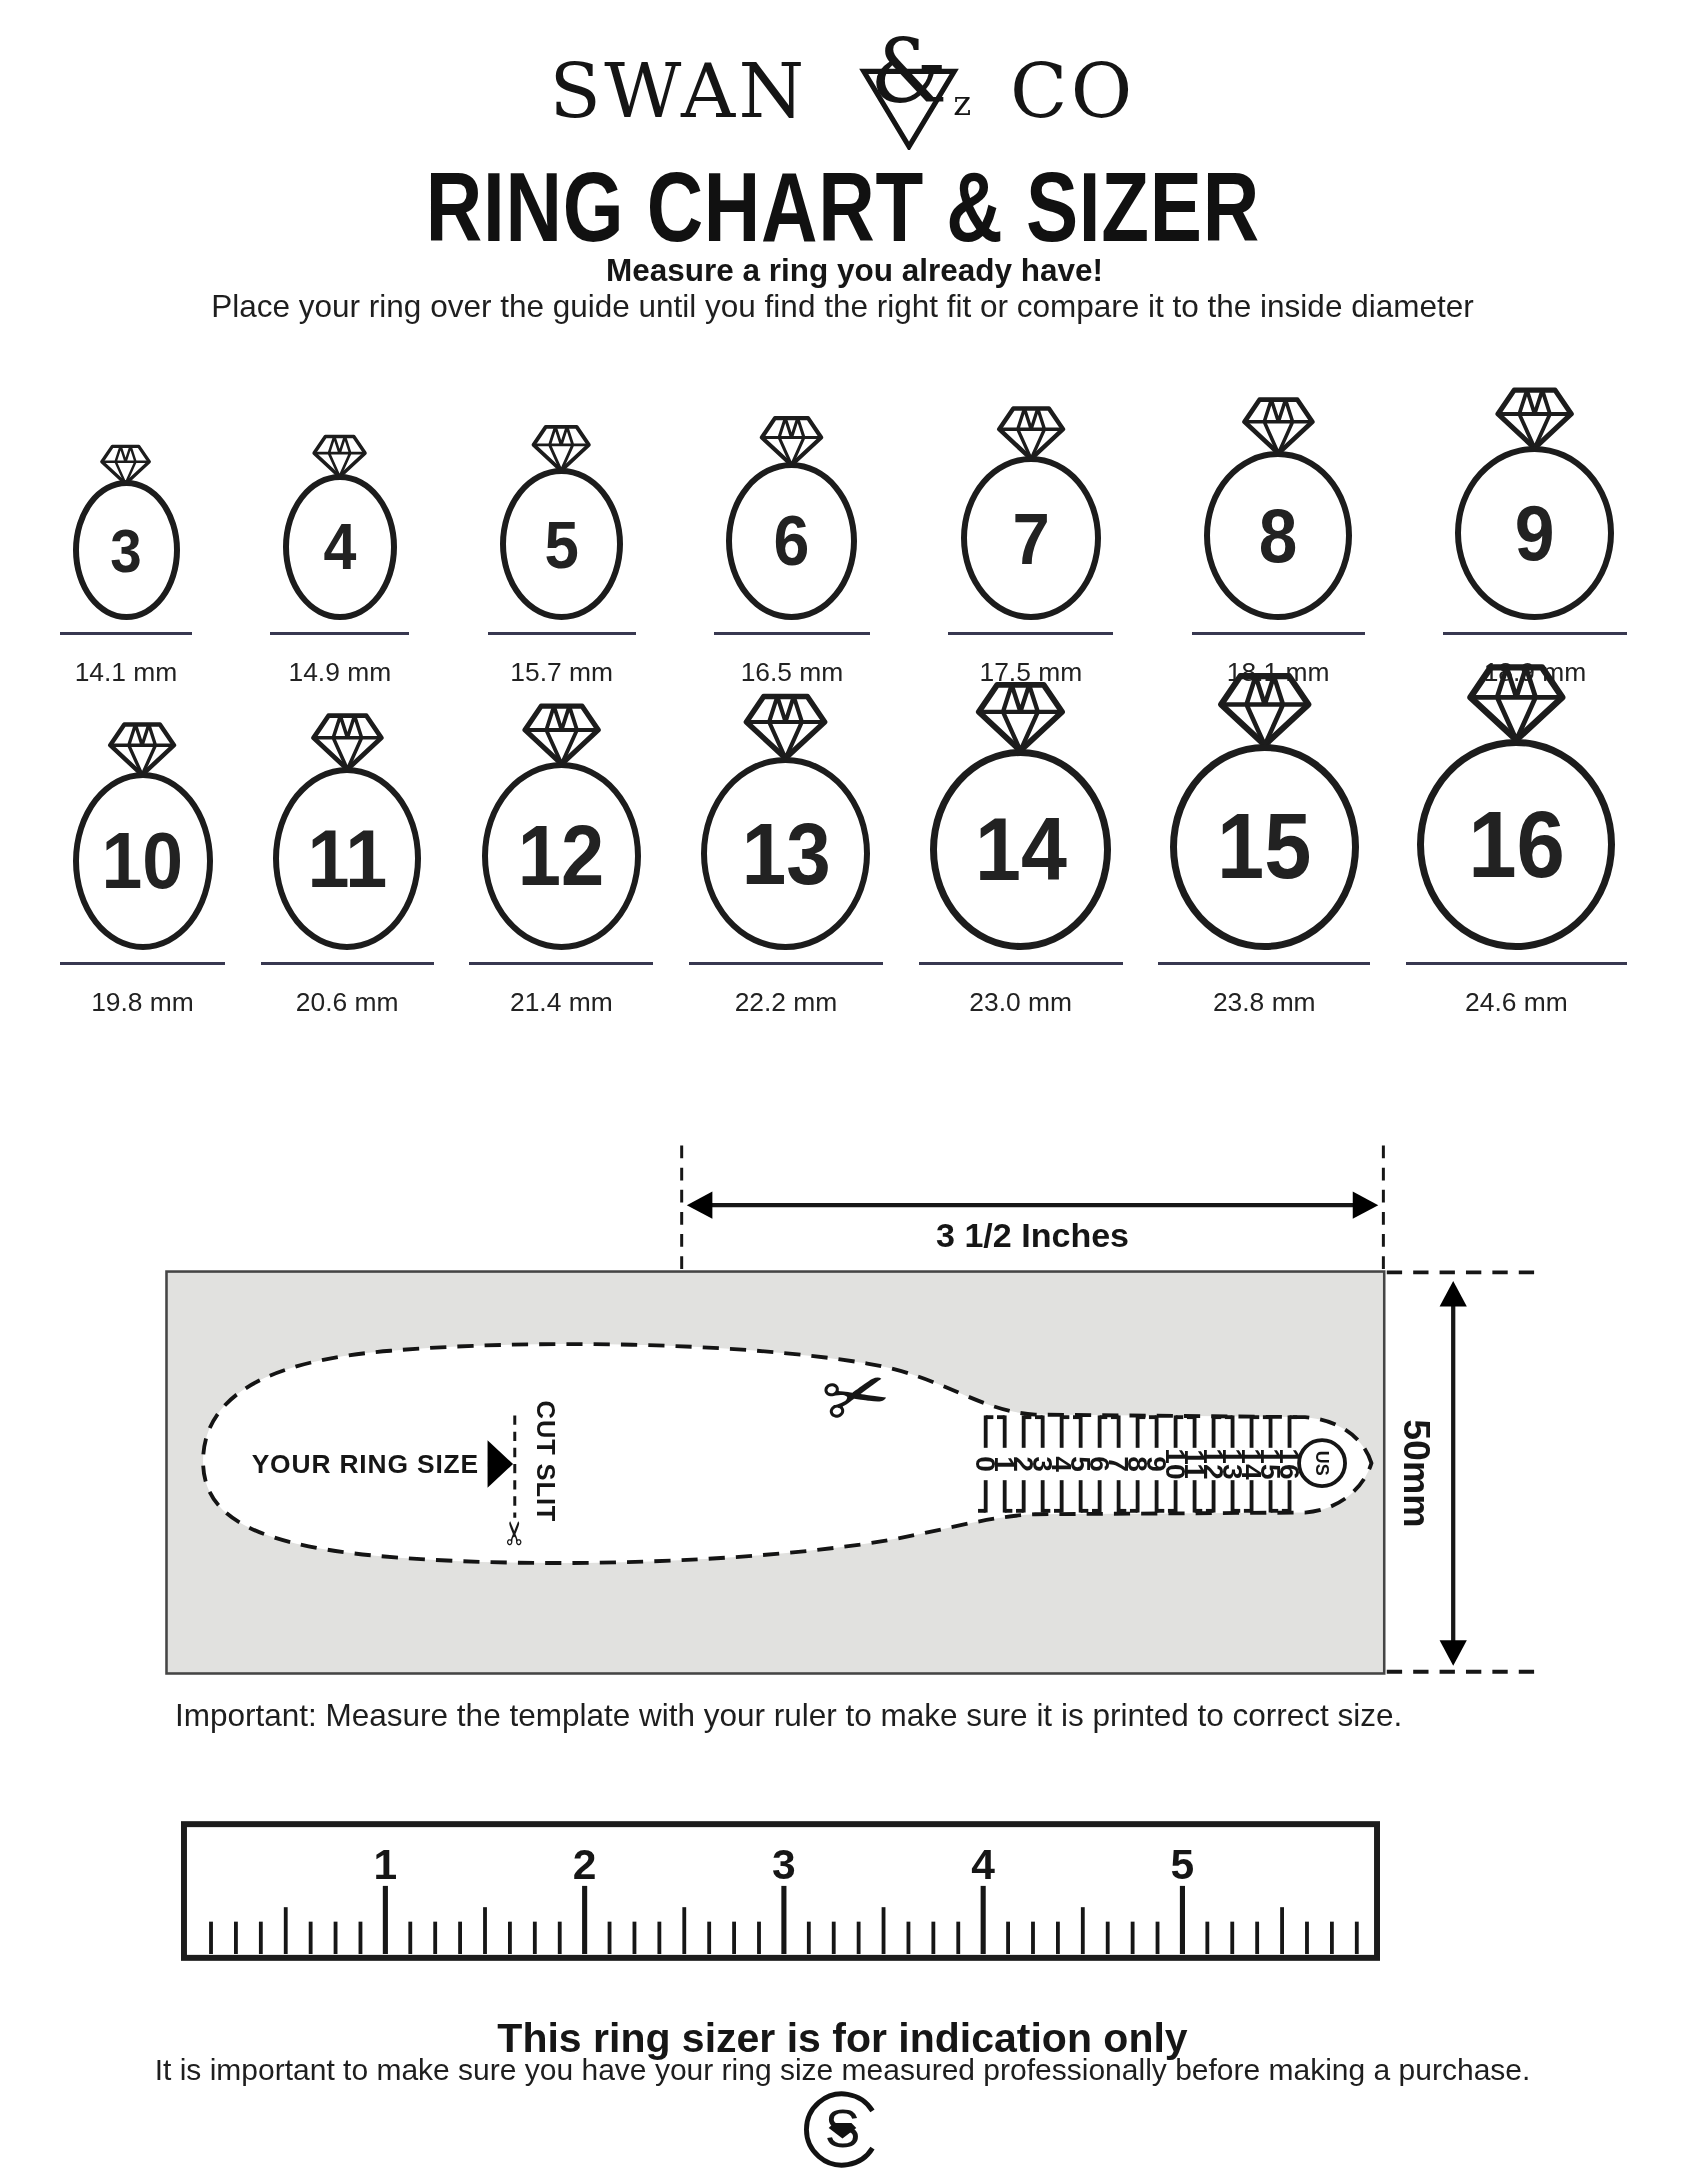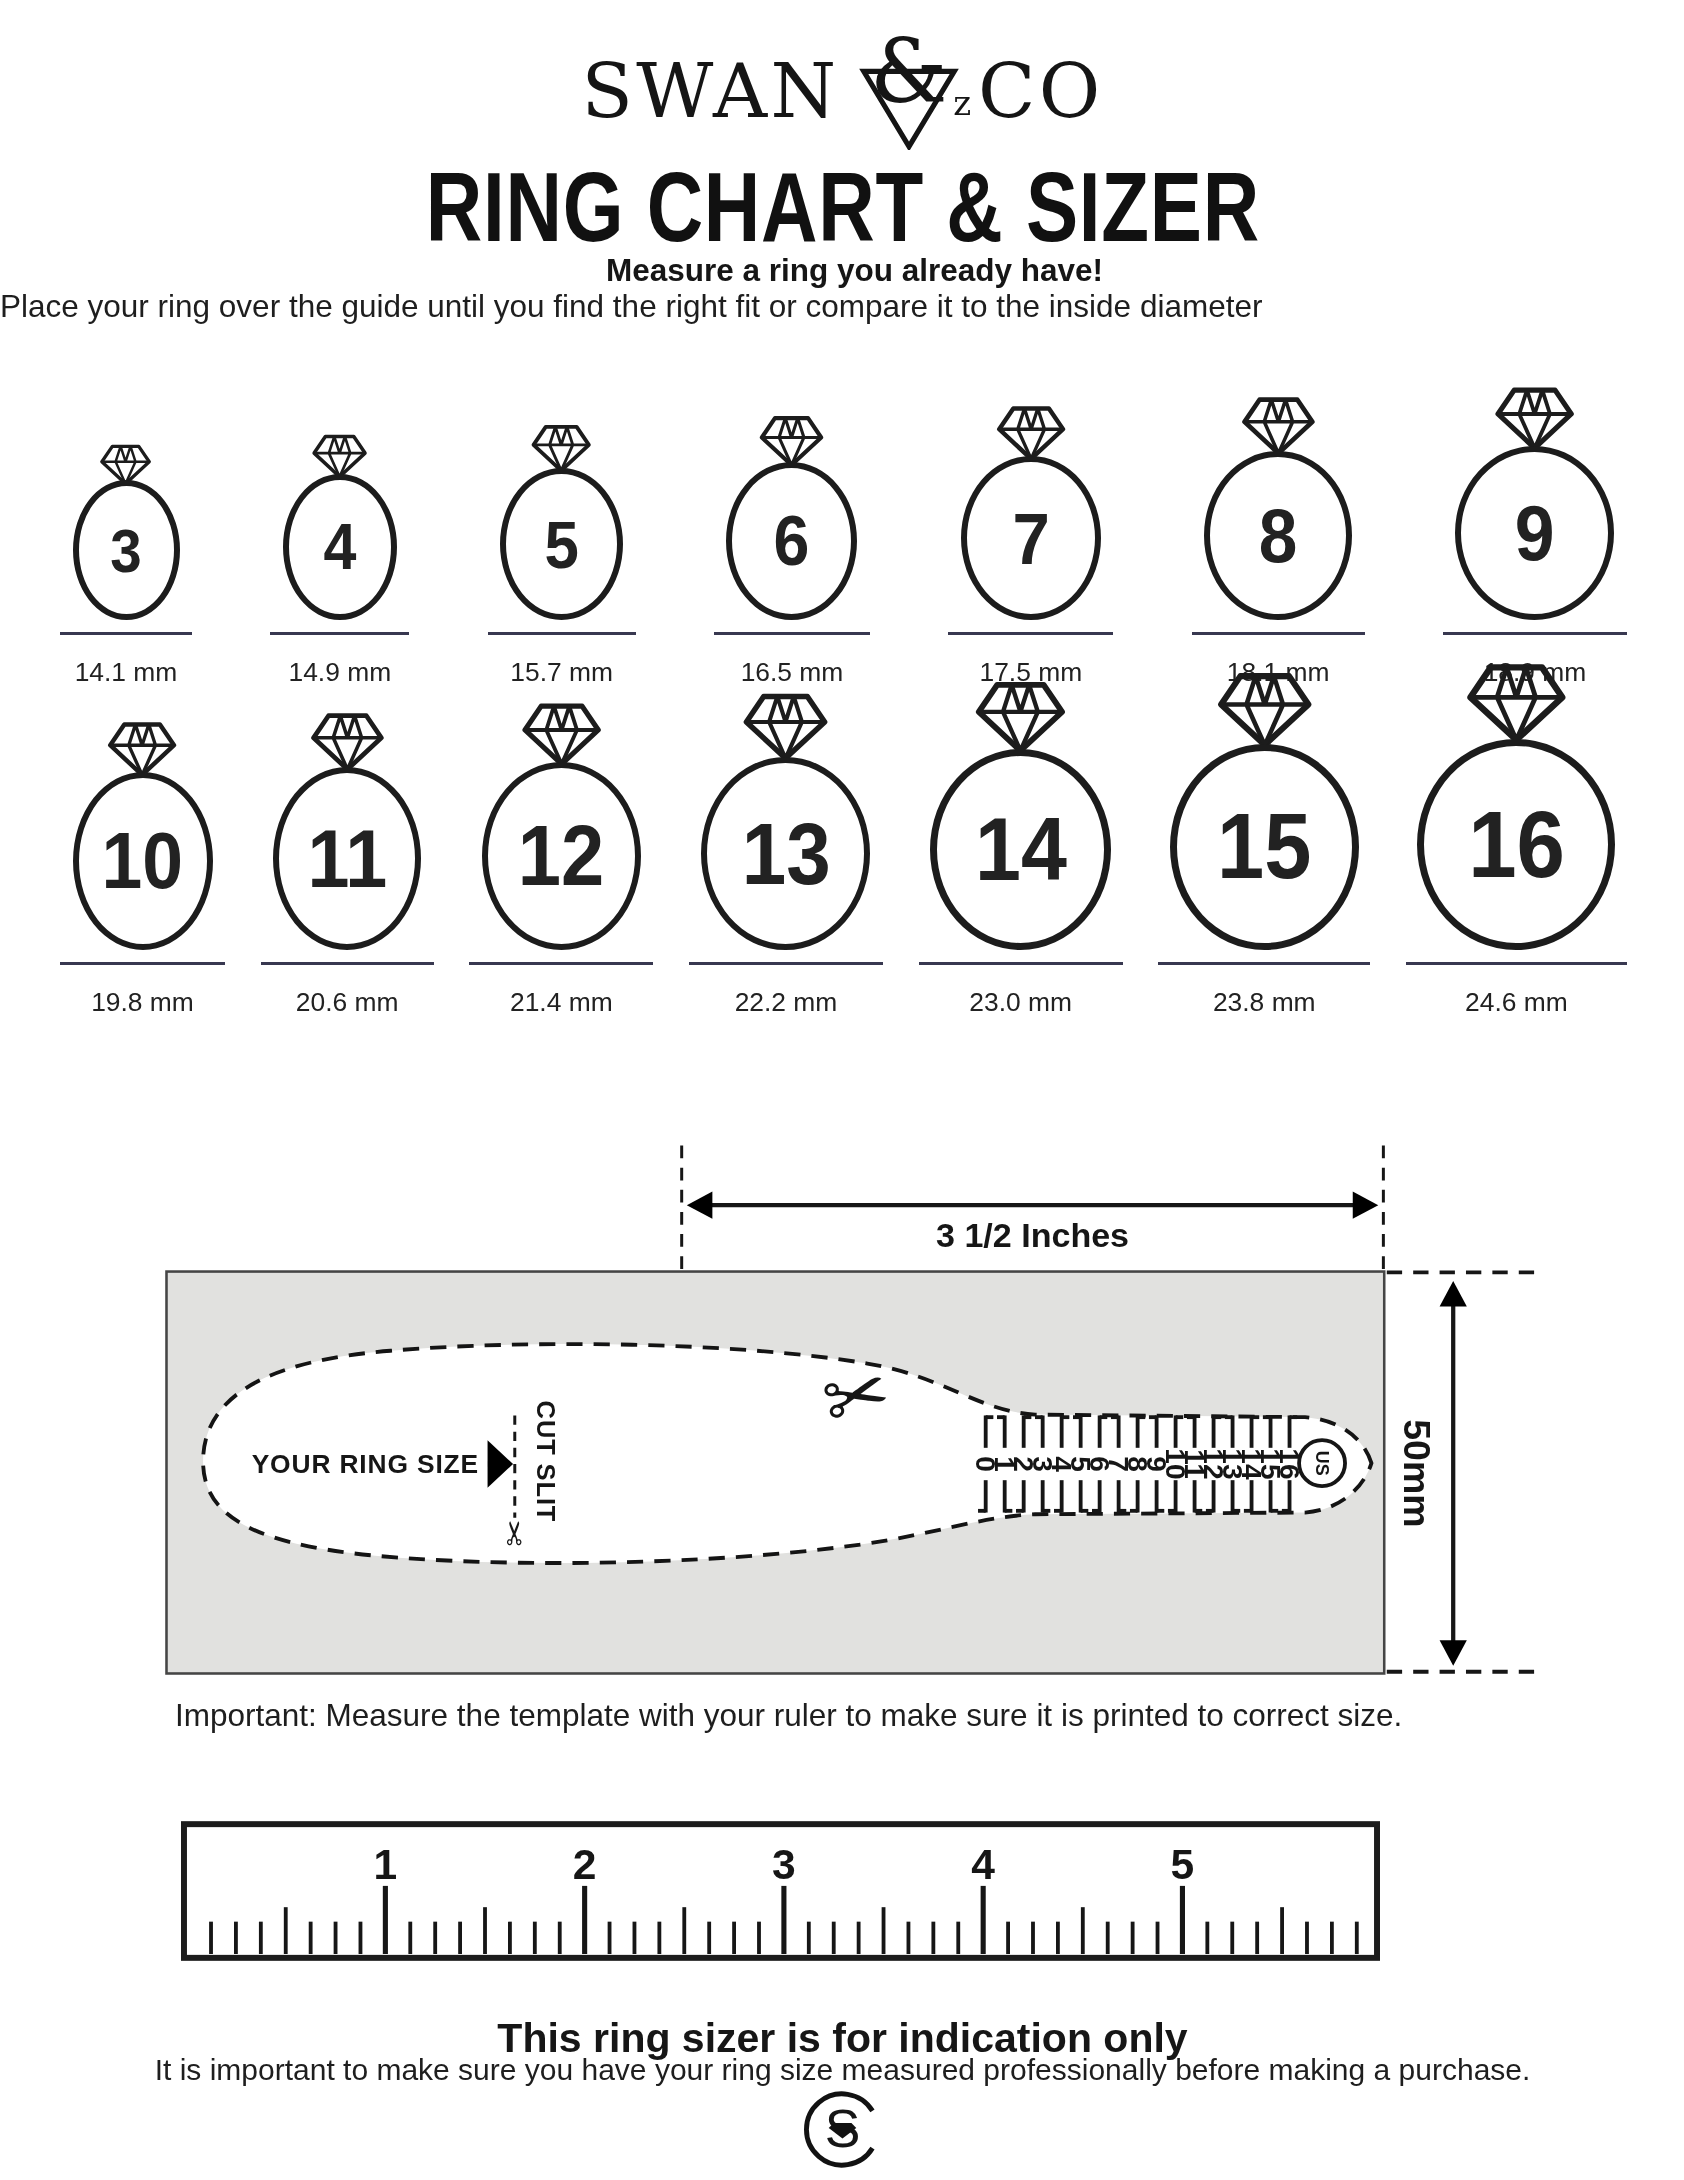--- a/index.html
+++ b/index.html
@@ -1,31 +1,31 @@
 <!DOCTYPE html>
 <html style="font-size:13.6px"><head>
 <meta charset="utf-8">
 <style>
   html,body{margin:0;padding:0;background:#fff;}
   body{position:relative;width:1685px;height:2181px;font-family:"Liberation Sans",sans-serif;color:#1d1d1b;overflow:hidden;}
   .abs{position:absolute;}
 
   
-  .logo{top:34px;left:0;width:100%;display:flex;justify-content:center;align-items:center;font-family:"DejaVu Serif","Liberation Serif",serif;}
+  .logo{top:34px;left:0;width:100%;display:flex;justify-content:center;align-items:center;font-family:"DejaVu Serif","Liberation Serif",serif;gap:32px;}
   .logo .word{font-size:75px;letter-spacing:3.4px;color:#151515;line-height:1;}
   .ampwrap{position:relative;width:135px;height:114px;margin:0 1.7px;}
   .ampwrap .tri{position:absolute;left:50%;top:34px;transform:translateX(-50%);}
   .ampwrap .amp{position:absolute;left:50%;top:-5.1px;transform:translateX(-50%);font-size:87px;color:#151515;line-height:1;}
   .ampwrap .tail{position:absolute;right:5.1px;top:49px;font-size:34px;color:#151515;}
 
   
   .title{top:157px;left:0;width:100%;text-align:center;}
   .title span{display:inline-block;font-size:99px;font-weight:700;letter-spacing:0.9px;transform:scaleX(.79);transform-origin:center;color:#111;line-height:1;}
   .tag-bold{top:252px;left:0;width:100%;text-align:center;font-size:31.5px;font-weight:700;color:#161616;padding-left:12px;}
-  .tag{top:288px;left:0;width:100%;text-align:left;font-size:31.5px;color:#1e1e1e;}
+  .tag{top:288px;left:0;width:100%;text-align:center;font-size:31.5px;color:#1e1e1e;}
 
   
   .ringrow{left:60px;width:1567px;display:flex;justify-content:space-between;align-items:flex-end;}
   #row1{top:366px;height:322px;}
   #row2{top:681px;height:337px;}
   .ring{display:flex;flex-direction:column;align-items:center;}
   .ring .dia{width:calc(var(--w) * .58);margin-bottom:-5.1px;}
   .ring .st{fill:none;stroke:#1c1c1c;stroke-width:6;stroke-linejoin:round;}
   .ring .thin{stroke-width:4.5;}
   .band{width:var(--w);height:var(--h);border:var(--bw) solid #1c1c1c;border-radius:50%;display:flex;align-items:center;justify-content:center;background:#fff;}

